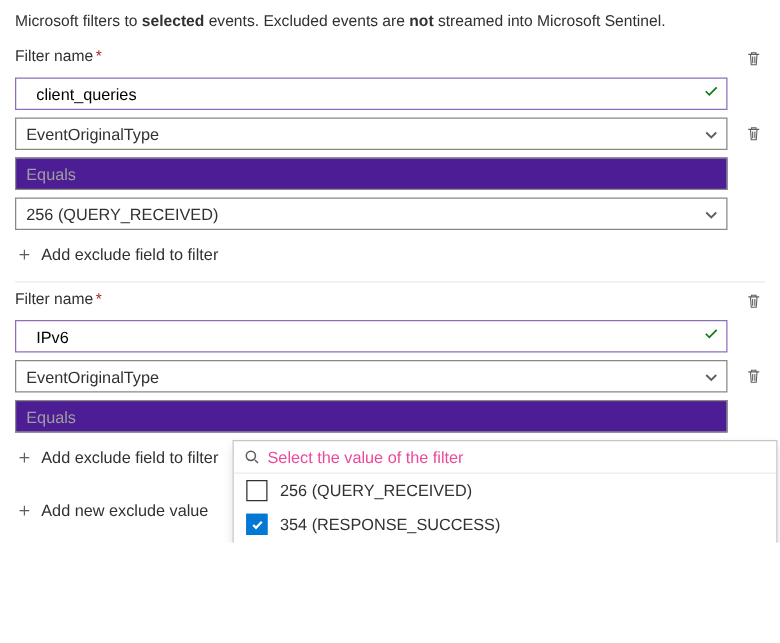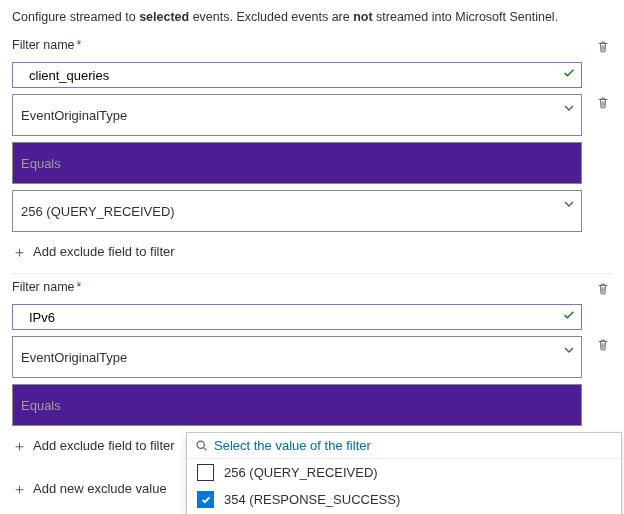--- a/index.html
+++ b/index.html
@@ -8,40 +8,40 @@
     font-size: 13px;
     color: #323130;
     margin: 0;
     padding: 10px 12px;
     width: 624px;
     background: #fff;
   }
   .desc { font-size: 12.5px; margin-bottom: 14px; color: #323130; }
   .desc b { font-weight: 600; }
   .filter-block { margin-bottom: 6px; padding-bottom: 8px; border-bottom: 1px solid #edebe9; }
-  .row { display: flex; gap: 12px; margin-bottom: 6px; }
+  .row { display: flex; align-items: center; gap: 12px; margin-bottom: 6px; }
   .row-label { font-size: 12.5px; margin-bottom: 4px; }
   .req { color: #a4262c; margin-left: 2px; }
   .input-text {
     flex: 1;
     border: 1px solid #8c6fb8;
     height: 26px;
     padding: 0 28px 0 16px;
     font-size: 13px;
     font-family: inherit;
     position: relative;
   }
   .input-wrap { position: relative; flex: 1; display: flex; }
   .check-ok { position: absolute; right: 6px; top: 4px; color: #107c10; font-size: 14px; pointer-events: none; }
   .icon-btn { width: 18px; height: 18px; display: inline-flex; align-items: center; justify-content: center; cursor: pointer; color: #605e5c; }
   .icon-btn svg { width: 14px; height: 14px; stroke: currentColor; fill: none; }
   .select {
     flex: 1;
     border: 1px solid #8a8886;
-    height: 42px;
+    height: 26px;
     padding: 0 24px 0 8px;
     font-size: 13px;
     display: flex;
     align-items: center;
     background: #fff;
     position: relative;
     cursor: pointer;
   }
   .select.disabled { background: #4c1d95; color: #a19f9d; cursor: default; }
   .chev { position: absolute; right: 6px; top: 7px; }
@@ -53,34 +53,34 @@
     position: absolute;
     left: 174px;
     top: 0;
     width: 436px;
     background: #fff;
     border: 1px solid #c8c6c4;
     box-shadow: 0 4px 8px rgba(0,0,0,0.12);
     z-index: 5;
     font-size: 13px;
   }
-  .dd-search { display: flex; align-items: center; gap: 6px; padding: 5px 8px; border-bottom: 1px solid #edebe9; color: #0369a1; }
+  .dd-search { display: flex; align-items: center; gap: 6px; padding: 5px 8px; border-bottom: 1px solid #edebe9; color: #ec4899; }
   .dd-search svg { width: 13px; height: 13px; stroke: #605e5c; fill: none; stroke-width: 1.5; }
   .dd-item { display: flex; align-items: center; gap: 10px; padding: 5px 10px; cursor: pointer; }
   .cb { width: 17px; height: 17px; border: 1px solid #323130; display: inline-flex; align-items: center; justify-content: center; flex-shrink: 0; }
   .cb.checked { background: #0078d4; border-color: #0078d4; }
   .cb.checked svg { width: 12px; height: 12px; stroke: #fff; stroke-width: 2.2; fill: none; }
   .add-new { padding: 8px 0; }
   .spacer-trash { width: 18px; }
 </style>
 </head>
 <body>
 
 <div class="desc">
-  <span>Configure streamed to </span><b>selected</b><span> events. Excluded events are </span><b>not</b><span> streamed into Microsoft Sentinel.</span>
+  <span>Microsoft filters to </span><b>selected</b><span> events. Excluded events are </span><b>not</b><span> streamed into Microsoft Sentinel.</span>
 </div>
 
 <div class="filter-block">
   <div class="row">
     <div style="flex:1">
       <div class="row-label">
         <span>Filter name</span><span class="req">*</span>
       </div>
     </div>
     <span class="icon-btn">

